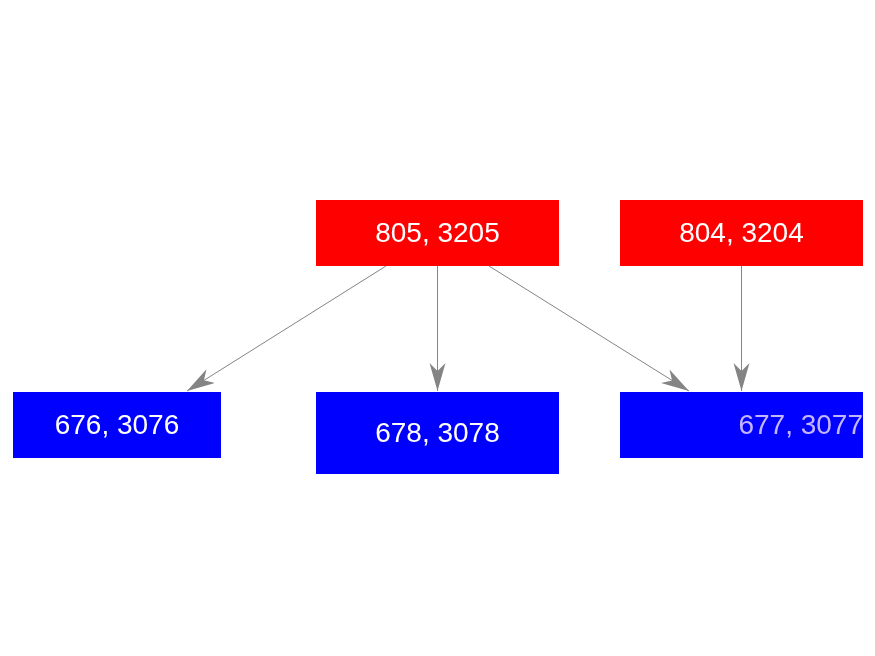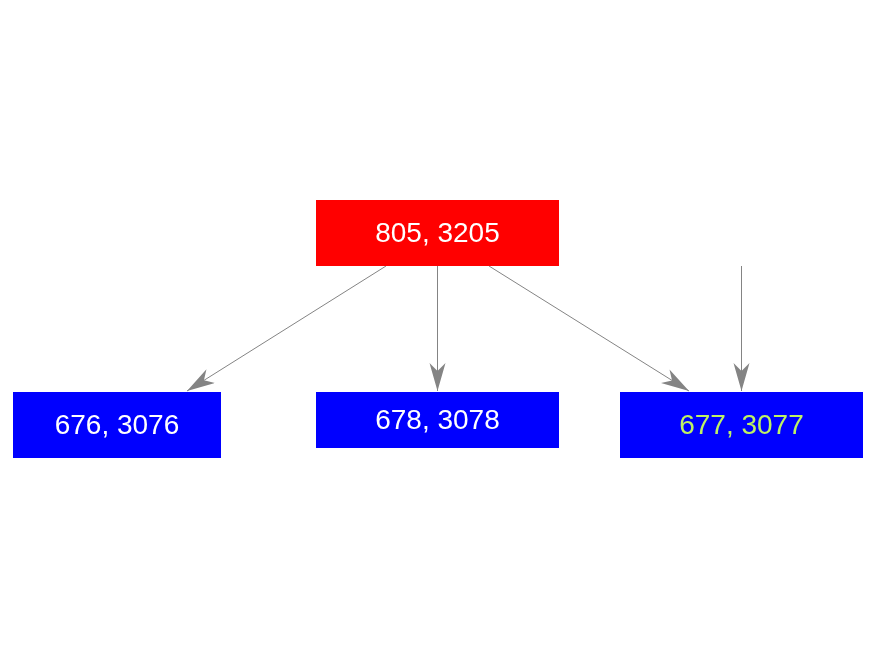--- a/index.html
+++ b/index.html
@@ -47,22 +47,25 @@
         <line x1="386" y1="266" x2="187" y2="391" stroke="#848484" stroke-width="1" marker-end="url(#arrowhead)"></line>
         <line x1="437.5" y1="266" x2="437.5" y2="391" stroke="#848484" stroke-width="1" marker-end="url(#arrowhead)"></line>
         <line x1="489" y1="266" x2="689" y2="391" stroke="#848484" stroke-width="1" marker-end="url(#arrowhead)"></line>
         <line x1="741.5" y1="266" x2="741.5" y2="391" stroke="#848484" stroke-width="1" marker-end="url(#arrowhead)"></line>
       </g>
   </svg>
 
 <div class="node" style="left: 316px; top: 200px; width: 243px; height: 66px; background: rgb(255, 0, 0); color: rgb(255, 255, 255);">
       <span>805, 3205</span>
     </div>
+    <div class="node" style="left: 620px; top: 200px; width: 243px; height: 66px; background: rgb(255, 0, 0); color: rgb(255, 255, 255);">
+      <span>804, 3204</span>
+    </div>
     <div class="node" style="left: 13px; top: 392px; width: 208px; height: 66px; background: rgb(0, 0, 255); color: rgb(255, 255, 255);">
       <span>676, 3076</span>
     </div>
-    <div class="node" style="left: 316px; top: 392px; width: 243px; height: 56px; background: rgb(0, 0, 255); color: rgb(255, 255, 255);">
+    <div class="node" style="left: 316px; top: 392px; width: 243px; height: 82px; background: rgb(0, 0, 255); color: rgb(255, 255, 255);">
       <span>678, 3078</span>
     </div>
-    <div class="node" style="left: 620px; top: 392px; width: 243px; height: 66px; background: rgb(0, 0, 255); color: #bef264;">
+    <div class="node" style="left: 620px; top: 392px; width: 243px; height: 66px; background: rgb(0, 0, 255); color: #c4b5fd; justify-content: flex-end;">
       <span>677, 3077</span>
     </div>
   </div>
 
 </body></html>

